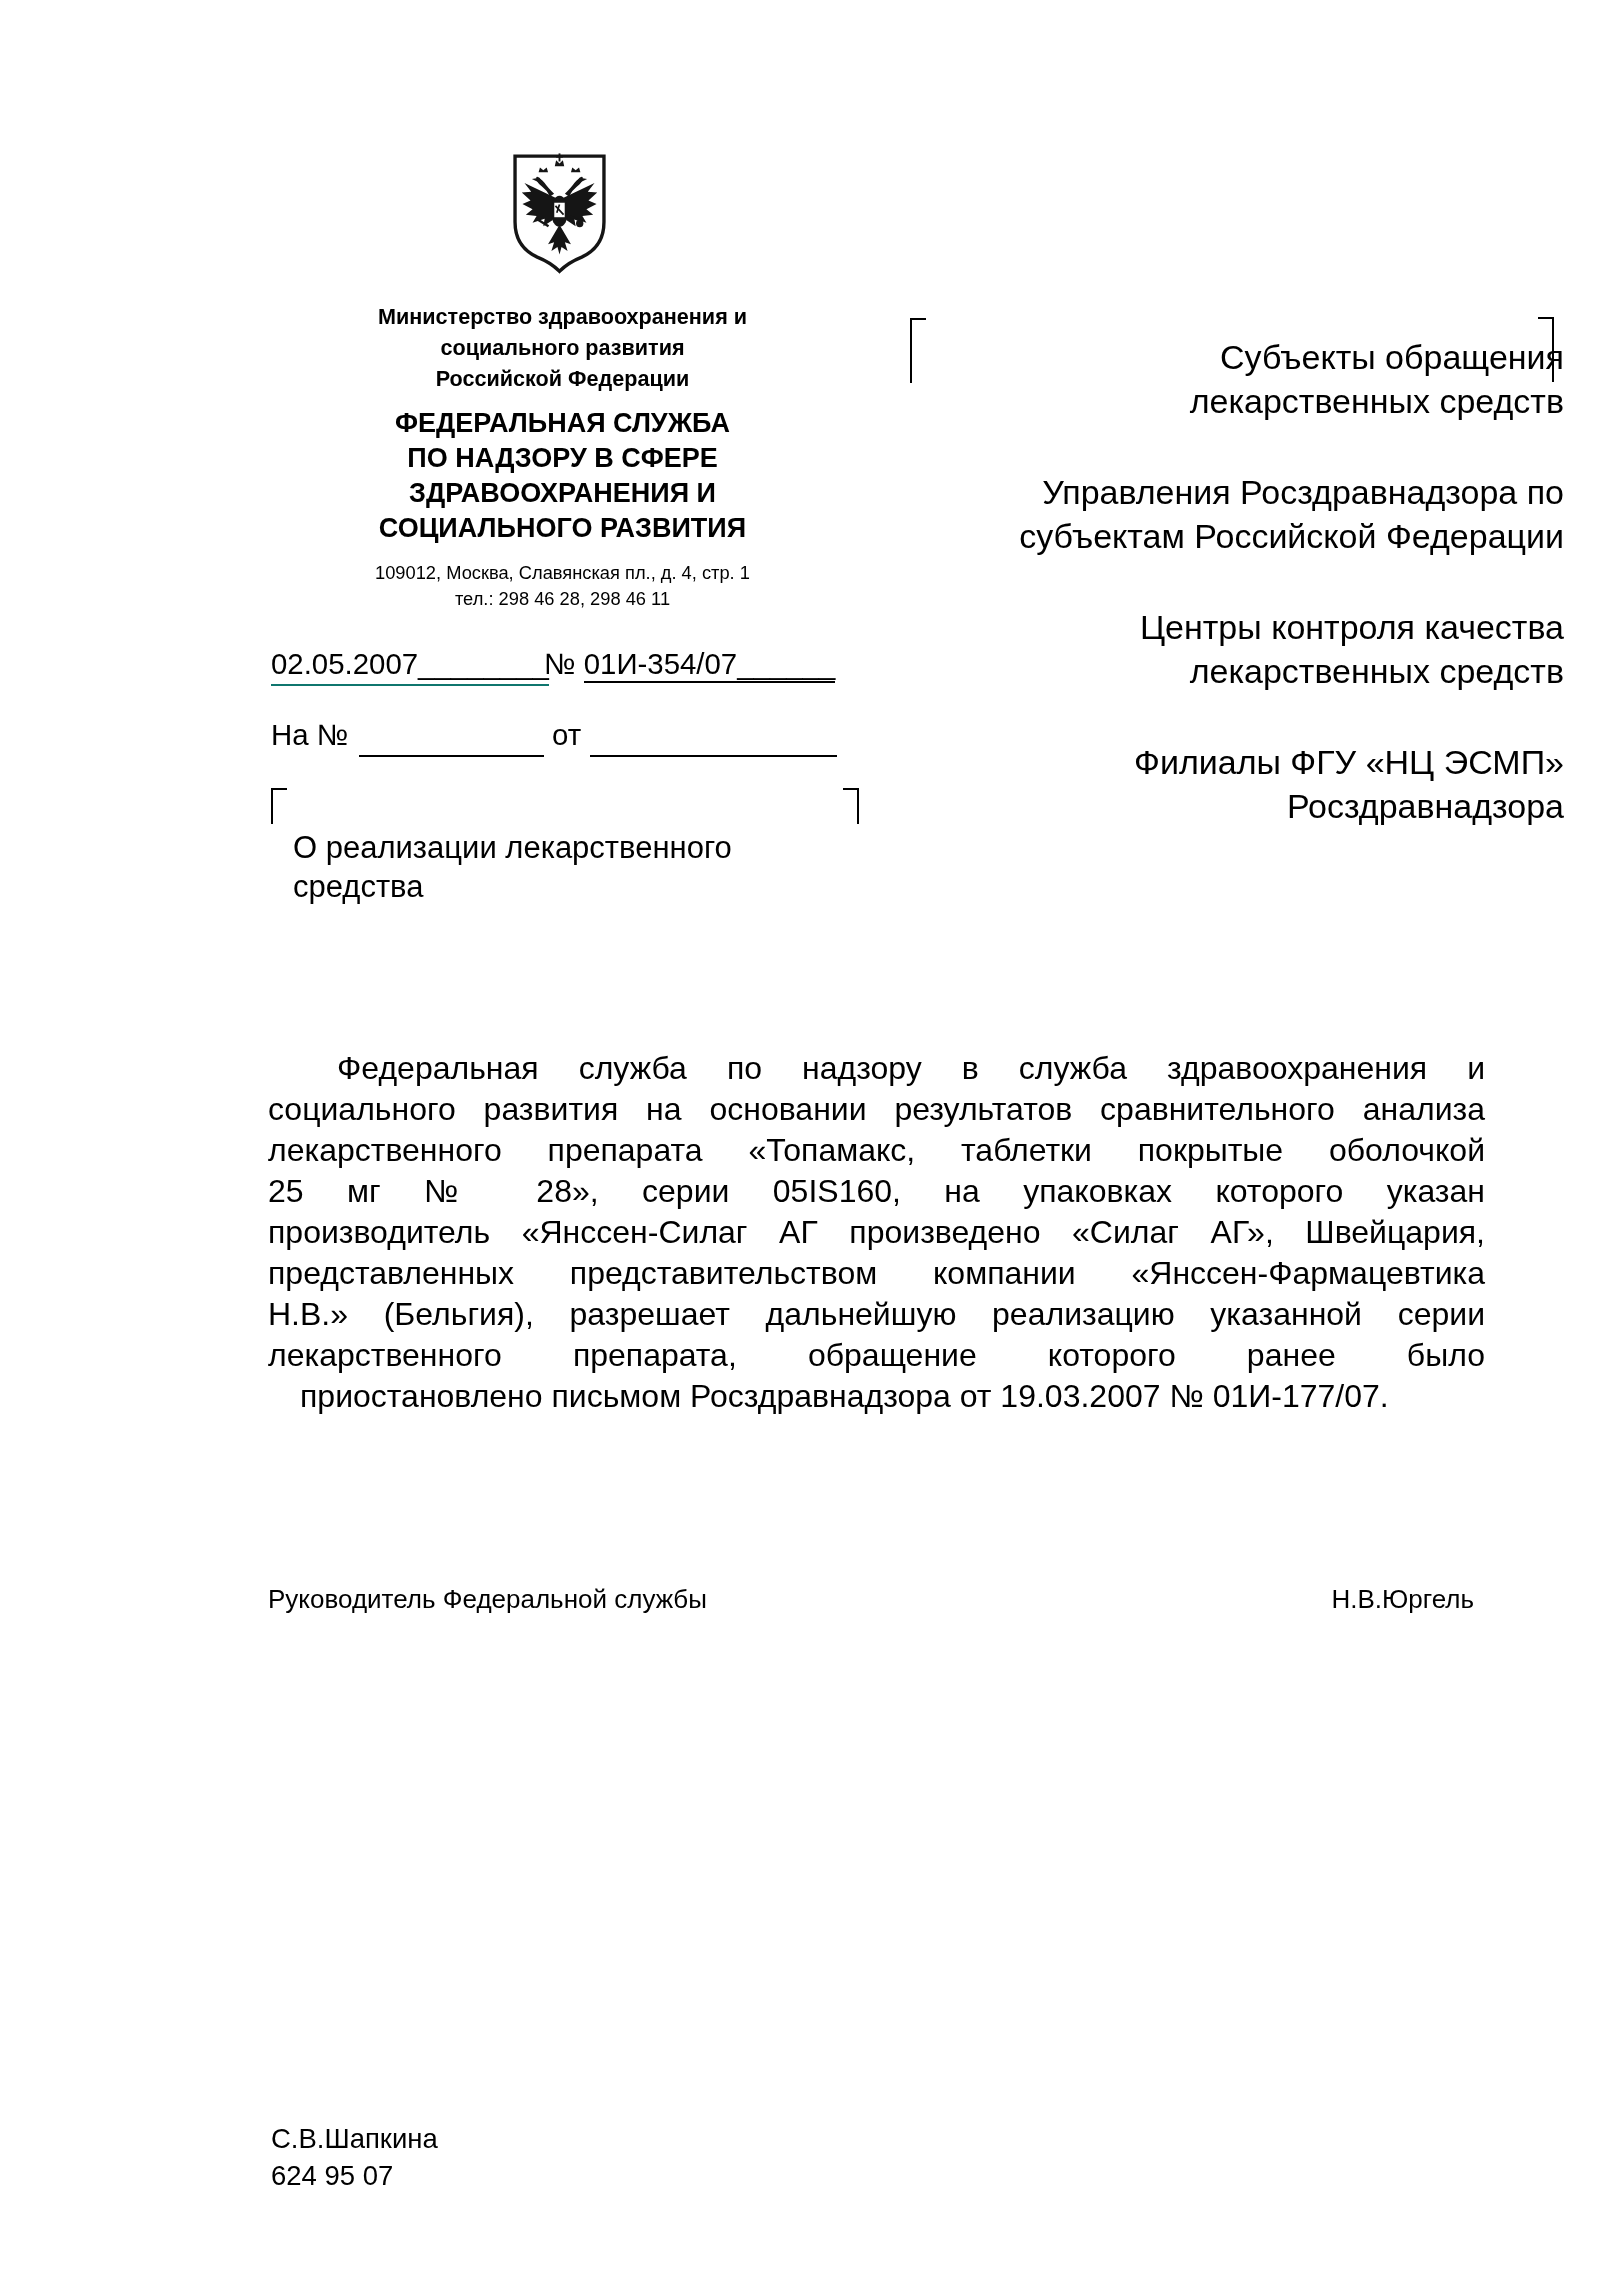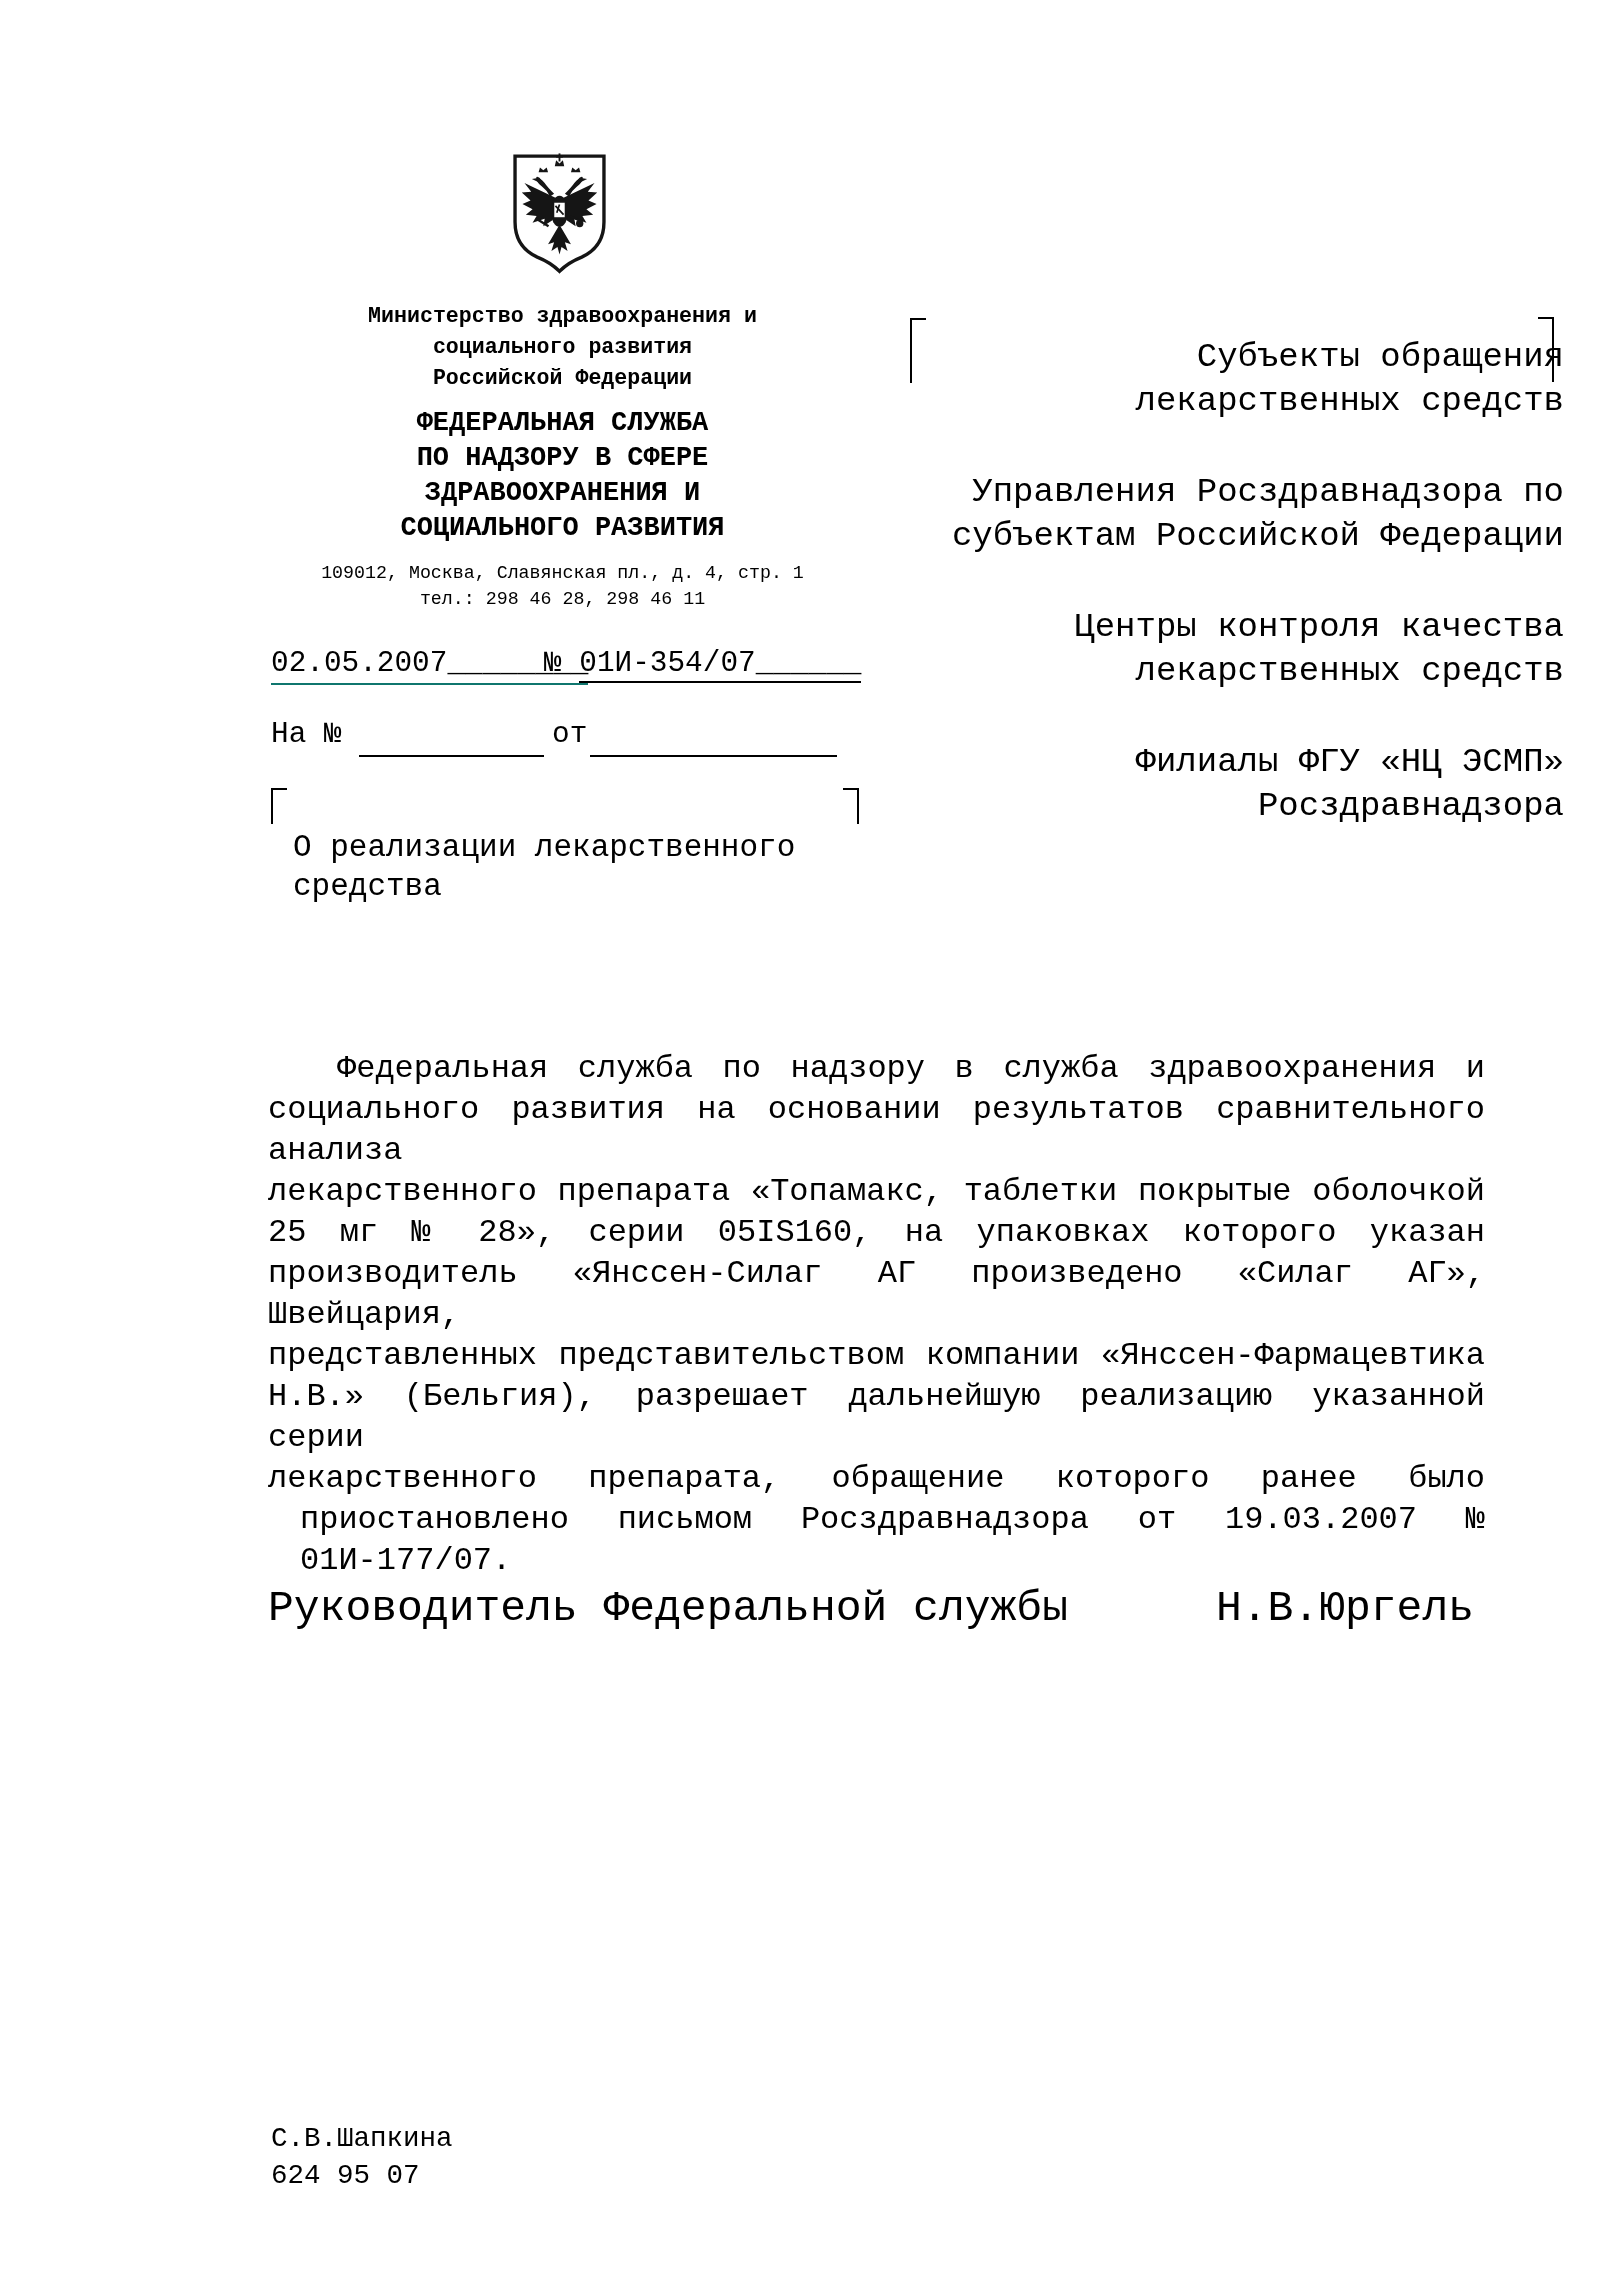--- a/index.html
+++ b/index.html
@@ -1,21 +1,21 @@
 <!DOCTYPE html>
 <html style="font-size:10.5px"><head>
 <meta charset="utf-8">
 <style>
   html, body { margin: 0; padding: 0; background: #888; }
   .page {
     position: relative;
     width: 1623px;
     height: 2295px;
     background: #ffffff;
-    font-family: Liberation Mono, monospace;
+    font-family: Liberation Sans, sans-serif;
     color: #000;
     overflow: hidden;
   }
   .abs { position: absolute; }
 
   
   .emblem { left: 505px; top: 148px; width: 109px; height: 128px; }
 
   
   .ministry {
@@ -74,21 +74,21 @@
   
   .bodytext { left: 268px; top: 1048px; width: 1217px; font-size: 32px; line-height: 41px; }
   .body-line { text-align: justify; text-align-last: justify; }
   .body-line.first { text-indent: 69px; }
   .body-line.last { text-align-last: left; margin-left: 32px; }
 
   
   .sig {
     left: 268px; top: 1584px; width: 1206px;
     display: flex; justify-content: space-between;
-    font-size: 43px;
+    font-size: 26px;
     gap: 38px;
   }
 
   
   .footer { left: 271px; top: 2120px; font-size: 27.5px; line-height: 37px; }
 
   svg .ln { fill: none; stroke: #151515; }
 </style>
 </head>
 <body>

